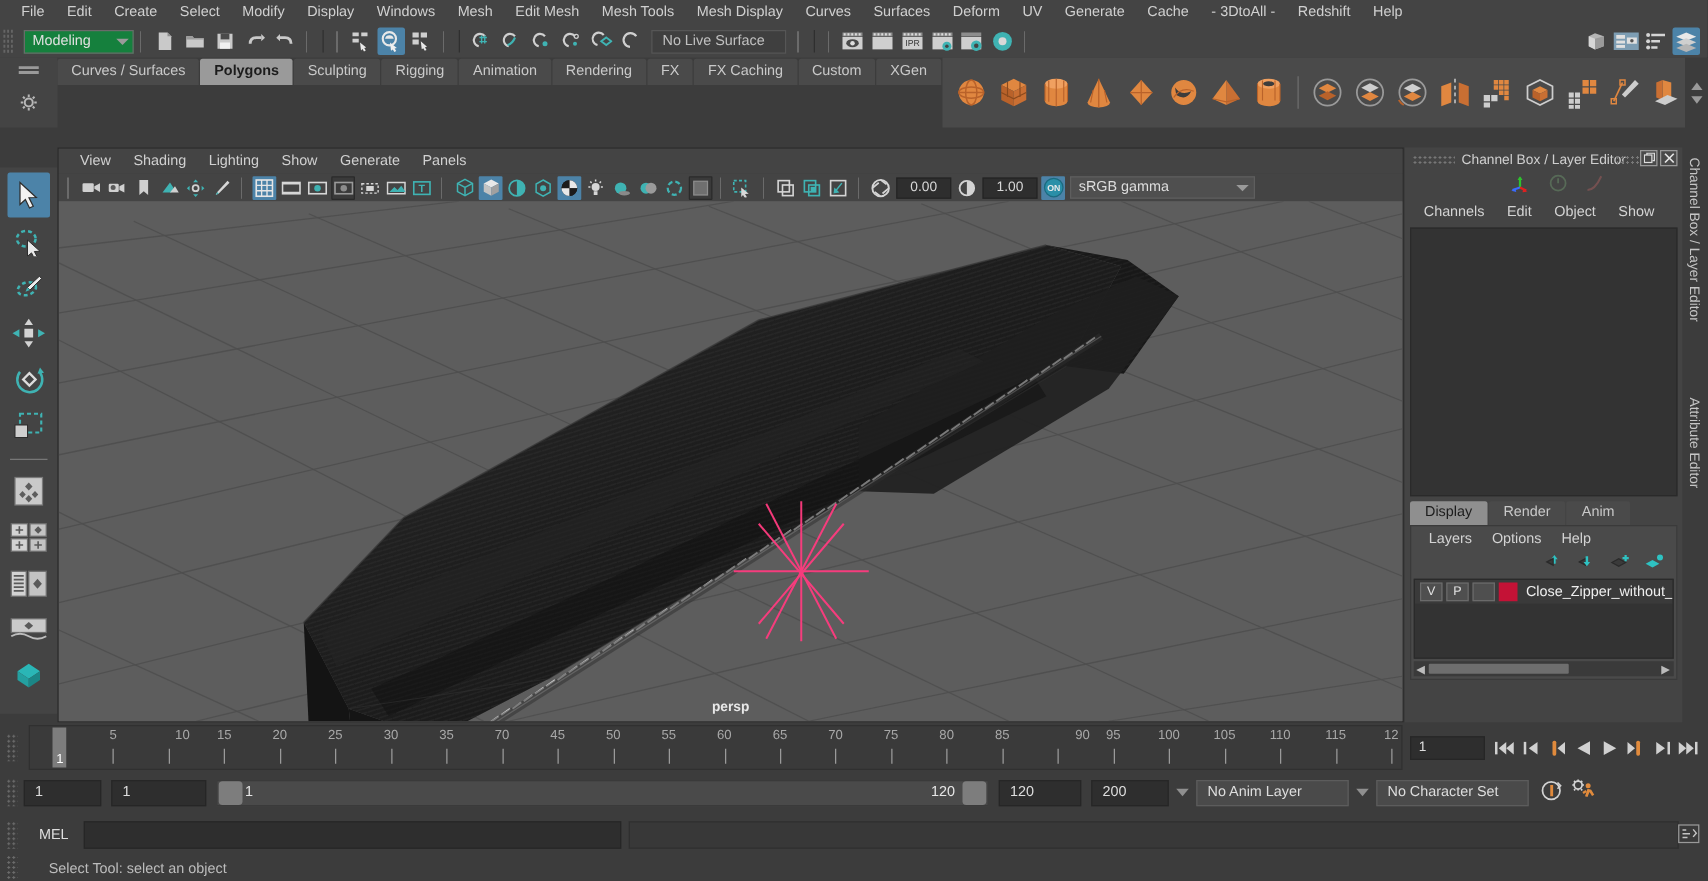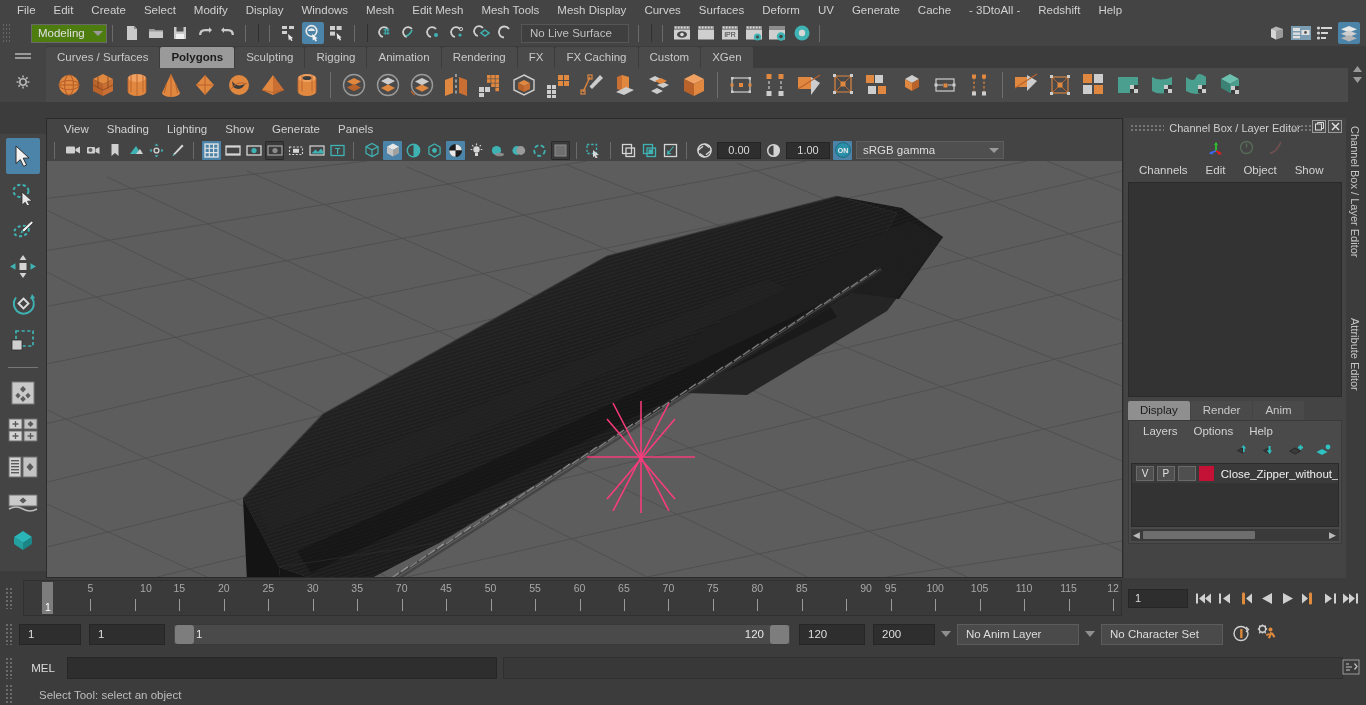--- a/index.html
+++ b/index.html
@@ -13,39 +13,39 @@
   }
   #app{position:relative;width:1366px;height:705px;}
 
   
   .menubar{height:20px;background:#444;display:flex;align-items:center;padding-left:8px;}
   .menubar .mi{padding:0 9px;line-height:20px;font-size:11.5px;color:#d0d0d0;cursor:default;white-space:nowrap;}
 
   
   .statusline{height:26px;background:#444;display:flex;align-items:center;padding-left:2px;position:relative;}
   .gripdots{width:9px;height:20px;background-image:radial-gradient(#6b6b6b 36%, transparent 38%);background-size:3px 4px;opacity:.85;flex:0 0 9px;}
-  .modesel{width:76px;height:19px;background:#4d7c0f;border:1px solid #6a6a6a;display:flex;align-items:center;margin-left:20px;position:relative;}
+  .modesel{width:88px;height:19px;background:#15803d;border:1px solid #6a6a6a;display:flex;align-items:center;margin-left:8px;position:relative;}
   .modesel span{padding-left:6px;font-size:11.5px;color:#e0e0e0;}
   .modesel .arw{position:absolute;right:3px;top:6px;border-left:5px solid transparent;border-right:5px solid transparent;border-top:5px solid #9a9a9a;}
   .sepbar{width:1px;height:18px;background:#2f2f2f;margin:0 5px;}
   .flexbar{width:7px;height:17px;margin:0 3px;opacity:.55;
      background:linear-gradient(90deg,transparent 2px,#8a8a8a 2px,#8a8a8a 3px,transparent 3px);}
   .ticon{width:22px;height:22px;display:flex;align-items:center;justify-content:center;margin:0 1px;position:relative;}
   .ticon.sel{background:#4c83a8;border-radius:2px;}
   .livesurf{height:19px;min-width:108px;background:#3f3f3f;border:1px solid #565656;display:flex;align-items:center;
      padding:0 8px;color:#c0c0c0;font-size:11.5px;margin:12px 4px;}
   .rightgroup{position:absolute;right:5px;top:2px;display:flex;align-items:center;}
 
   
   .shelfwrap{height:56px;background:#3c3c3c;display:flex;}
   .shelfleftcol{width:46px;background:#444;display:flex;flex-direction:column;align-items:center;}
   .shelfleftcol .hbars{margin-top:7px;width:16px;height:8px;
      background:linear-gradient(#9a9a9a 0 2px,transparent 2px 4px,#9a9a9a 4px 6px,transparent 6px);}
   .shelfleftcol .gear{margin-top:14px;}
-  .shelfmain{flex:1;display:flex;flex-direction:column;min-width:0;}
+  .shelfmain{flex:1;display:flex;min-width:0;}
   .shelftabs{height:22px;display:flex;align-items:flex-end;background:#3c3c3c;}
   .shelftab{height:21px;padding:0 11px;line-height:21px;background:#4a4a4a;color:#c9c9c9;font-size:11.5px;
      margin-right:1px;border-radius:2px 2px 0 0;white-space:nowrap;cursor:default;}
   .shelftab.active{background:#9a9a9a;color:#1c1c1c;font-weight:bold;}
   .shelfbtns{flex:1;background:#4a4a4a;display:flex;align-items:center;padding-left:6px;overflow:hidden;}
   .sbtn{width:34px;height:32px;display:flex;align-items:center;justify-content:center;flex:0 0 34px;}
   .shelfsep{width:1px;height:26px;background:#6e6e6e;margin:0 6px;flex:0 0 1px;}
 
   
   .toolbox{position:absolute;left:0;top:134px;width:46px;height:437px;background:#444;
@@ -1231,20 +1231,21 @@
         <g>
           <path d="M78 540 L78 512" stroke="#29c229" stroke-width="2"></path>
           <text x="82" y="516" font-size="11" fill="#29c229" font-family="Liberation Sans">y</text>
           <path d="M78 540 L56 552" stroke="#3a6bff" stroke-width="2"></path>
           <text x="48" y="552" font-size="11" fill="#3a6bff" font-family="Liberation Sans">z</text>
           <path d="M78 540 L96 550" stroke="#e02020" stroke-width="2"></path>
           <path d="M93 545 l7 5 l-7 5" fill="none" stroke="#e02020" stroke-width="1.6"></path>
           <text x="100" y="558" font-size="11" fill="#e02020" font-family="Liberation Sans">x</text>
         </g>
       </svg>
+      <div class="camlabel">persp</div>
     </div>
   </div>
 
   <div class="rightpanel">
     <div class="rp-title">
       <div class="rp-dots" style="left:6px;top:6px"></div>
       <span>Channel Box / Layer Editor</span>
       <div class="rp-dots" style="left:168px;top:6px;width:22px"></div>
       <div style="position:absolute;right:4px;top:2px;display:flex">
         <div class="rp-winbtn">

